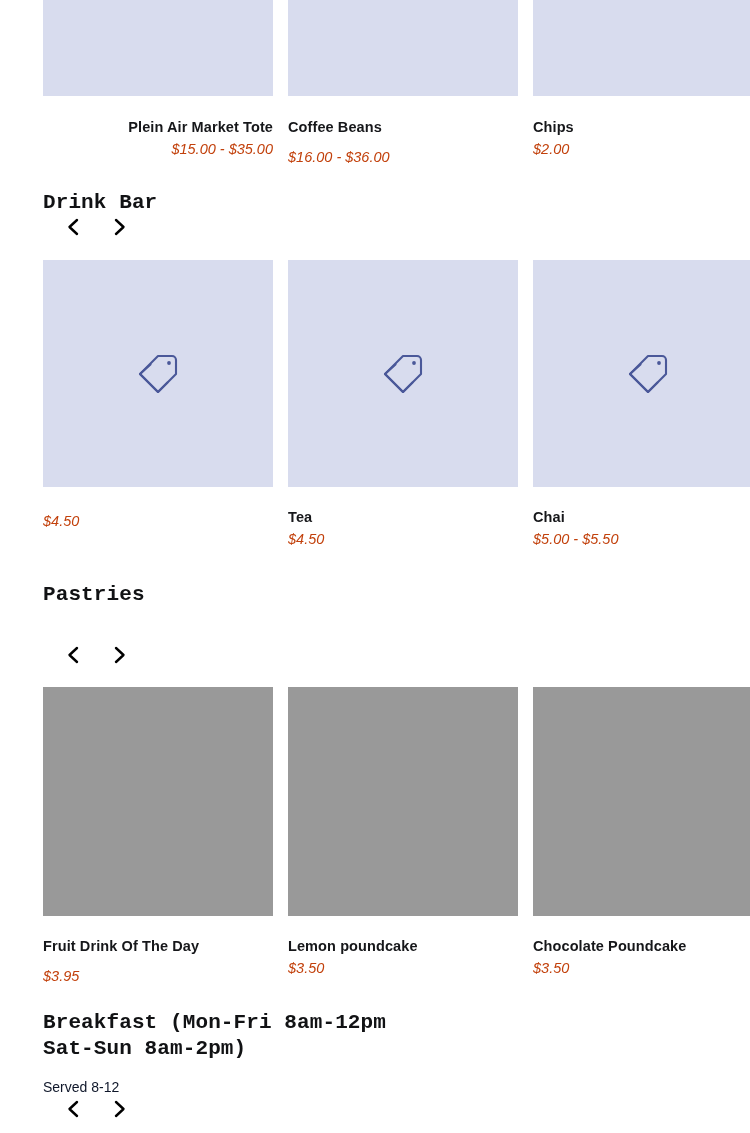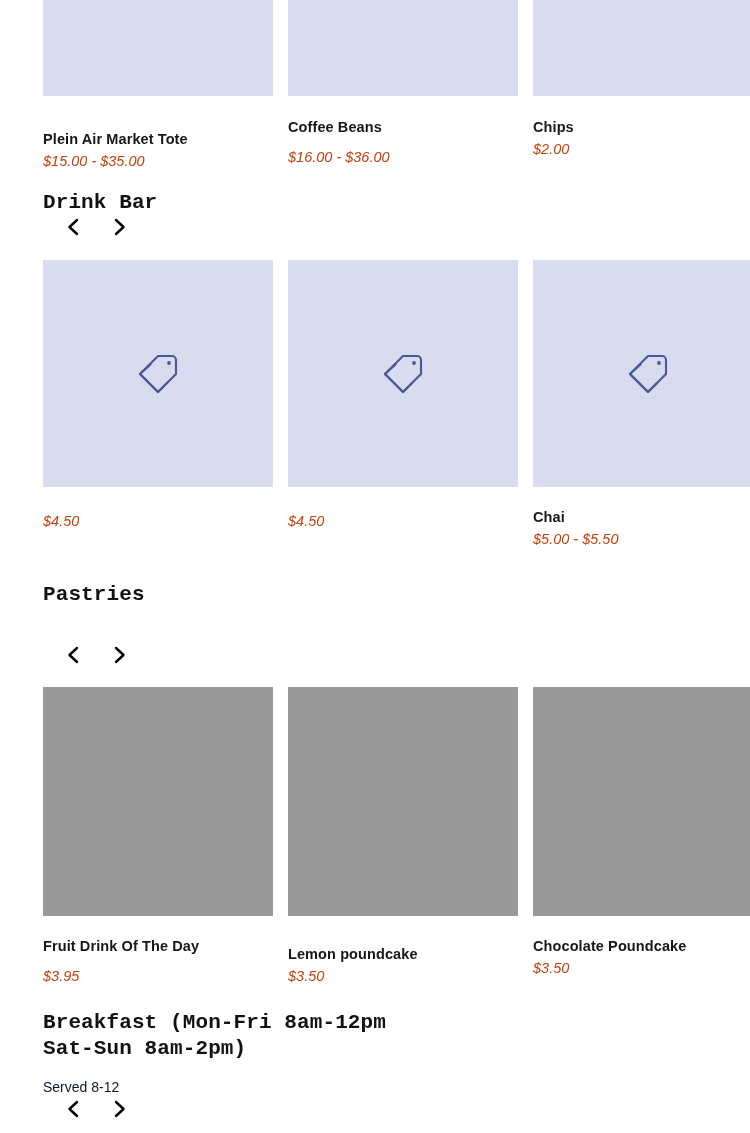--- a/index.html
+++ b/index.html
@@ -96,21 +96,21 @@
 <body>
 
 <div class="page">
 
   <div class="card-row" style="top:-188px;">
 
     <div class="card">
       <div class="thumb lav" style="height:284px;">
         
       </div>
-      <div style="margin-top:34px;">
+      <div style="margin-top:22px;text-align:right;">
         <div class="card-name">Plein Air Market Tote</div>
         <div class="card-price" style="margin-top:4px;">$15.00 - $35.00</div>
       </div>
     </div>
 
     <div class="card">
       <div class="thumb lav" style="height:284px;">
         
       </div>
       <div style="margin-top:22px;">
@@ -166,20 +166,21 @@
       <div class="thumb lav" style="height:227px;">
         <span>
           <svg class="tag-icon" width="48" height="48" viewBox="0 0 48 48" fill="none" stroke="#4a5899" stroke-width="2.1" stroke-linecap="round" stroke-linejoin="round">
             <path d="M24 6 H38 A4 4 0 0 1 42 10 V24 L24 42 L6 24 Z"></path>
             <path d="M16.5 14.5 L6 24 L24 42 L33.5 32.5"></path>
             <circle cx="35" cy="13" r="1.9" fill="#4a5899" stroke="none"></circle>
           </svg>
         </span>
       </div>
       <div style="margin-top:21px;">
+        <div class="card-name">Tea</div>
         <div class="card-price" style="margin-top:4px;">$4.50</div>
       </div>
     </div>
 
     <div class="card">
       <div class="thumb lav" style="height:227px;">
         <span>
           <svg class="tag-icon" width="48" height="48" viewBox="0 0 48 48" fill="none" stroke="#4a5899" stroke-width="2.1" stroke-linecap="round" stroke-linejoin="round">
             <path d="M24 6 H38 A4 4 0 0 1 42 10 V24 L24 42 L6 24 Z"></path>
             <path d="M16.5 14.5 L6 24 L24 42 L33.5 32.5"></path>
@@ -213,21 +214,21 @@
     <div class="card">
       <div class="thumb gray" style="height:229px;"></div>
       <div style="margin-top:21px;">
         <div class="card-name">Fruit Drink Of The Day</div>
         <div class="card-price" style="margin-top:12px;">$3.95</div>
       </div>
     </div>
 
     <div class="card">
       <div class="thumb gray" style="height:229px;"></div>
-      <div style="margin-top:29px;">
+      <div style="margin-top:21px;">
         <div class="card-name">Lemon poundcake</div>
         <div class="card-price" style="margin-top:4px;">$3.50</div>
       </div>
     </div>
 
     <div class="card">
       <div class="thumb gray" style="height:229px;"></div>
       <div style="margin-top:21px;">
         <div class="card-name">Chocolate Poundcake</div>
         <div class="card-price" style="margin-top:4px;">$3.50</div>

